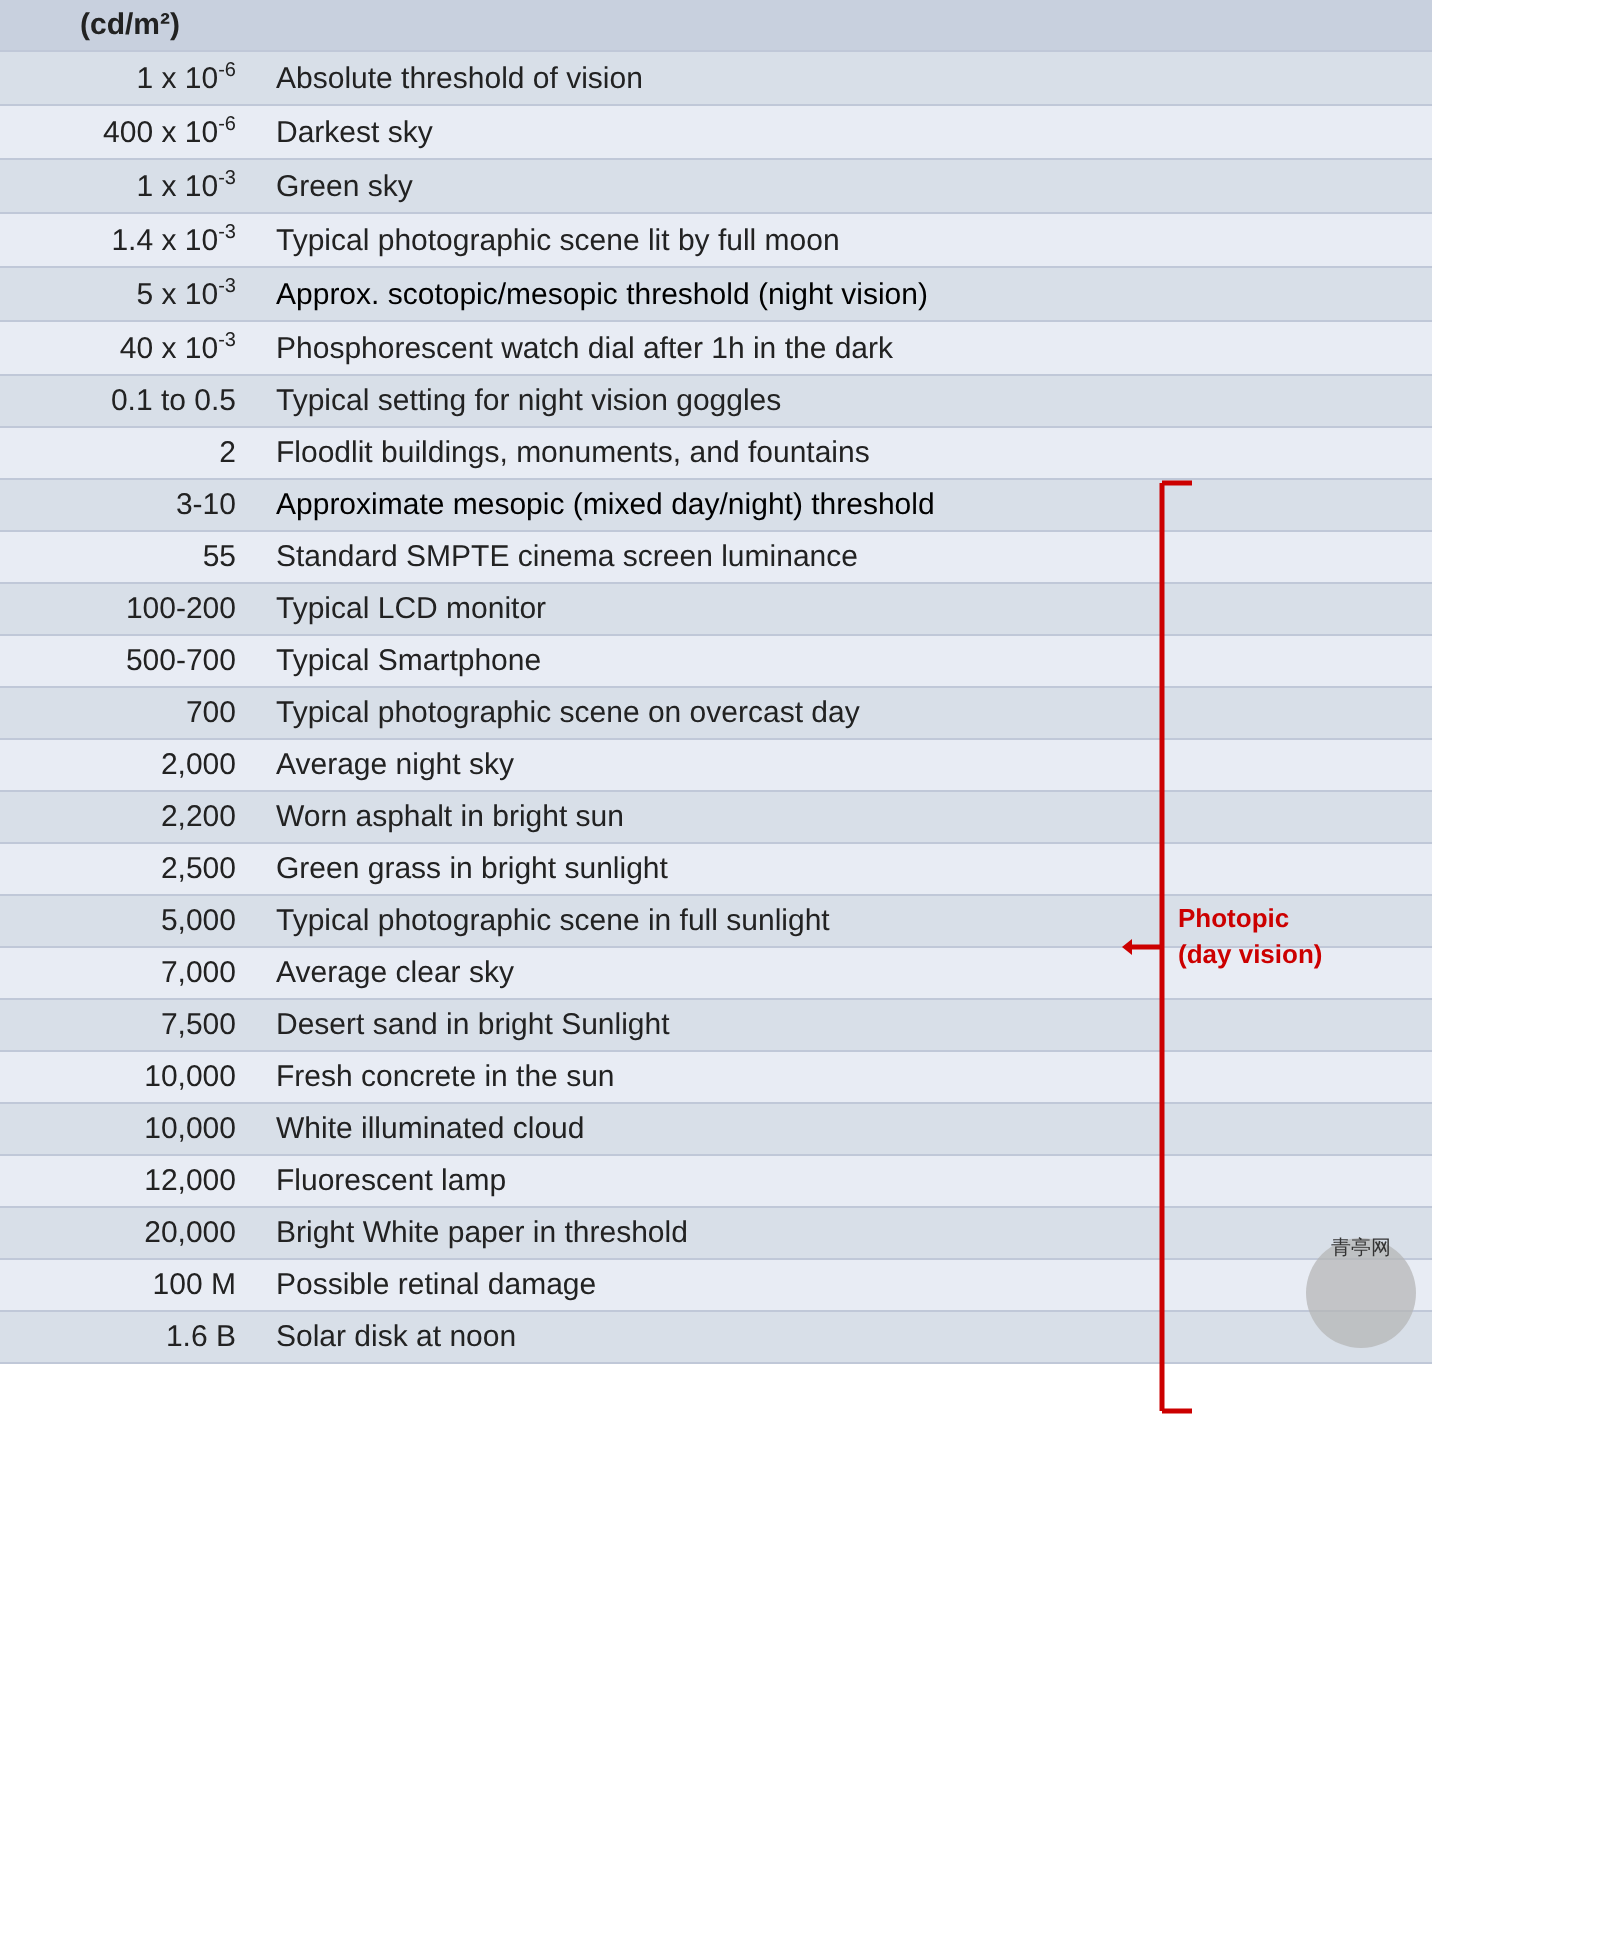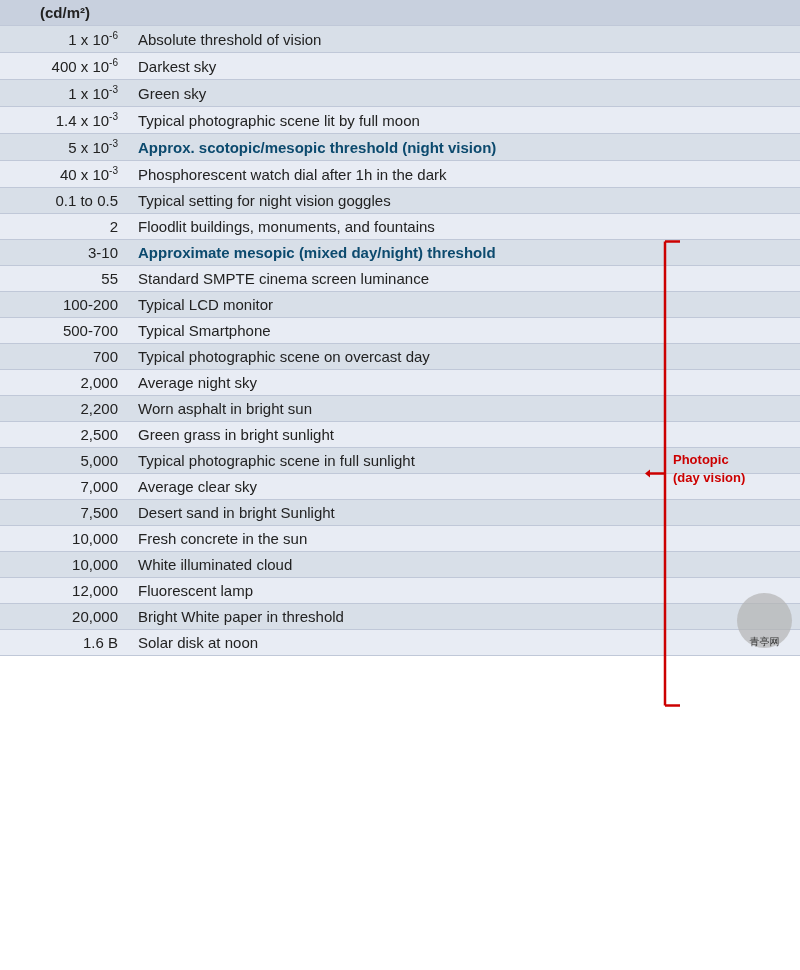--- a/index.html
+++ b/index.html
@@ -6,21 +6,21 @@
 
     body {
       width: 800px;
       min-height: 970px;
       background: #ffffff;
       font-family: Arial, sans-serif;
       font-size: 15px;
     }
 
     .table-container {
-      width: 800px;
+      width: 716px;
       position: relative;
     }
 
     table {
       width: 100%;
       border-collapse: collapse;
       background: #dde4ee;
     }
 
     tr {
@@ -49,22 +49,22 @@
       padding-right: 12px;
     }
 
     td.desc-col {
       text-align: left;
       color: #222;
       font-size: 15px;
     }
 
     td.desc-col.red-text {
-      color: #0c4a6e;
-      font-weight: bold;
+      color: #000000;
+      font-weight: normal;
     }
 
     th.header-col {
       text-align: center;
       font-weight: bold;
       font-size: 15px;
       padding: 4px 8px;
       background: #c8d0de;
       color: #222;
     }
@@ -171,20 +171,24 @@
         </tr>
         <tr>
           <td class="value-col">12,000</td>
           <td class="desc-col">Fluorescent lamp</td>
         </tr>
         <tr>
           <td class="value-col">20,000</td>
           <td class="desc-col">Bright White paper in threshold</td>
         </tr>
         <tr>
+          <td class="value-col">100 M</td>
+          <td class="desc-col">Possible retinal damage</td>
+        </tr>
+        <tr>
           <td class="value-col">1.6 B</td>
           <td class="desc-col">Solar disk at noon</td>
         </tr>
       </tbody>
   </table>
 
   <svg style="position: absolute; right: 0px; top: 0px; width: 155px; height: 708px; pointer-events: none;" viewBox="0 0 155 708" xmlns="http://www.w3.org/2000/svg">
 
     <line x1="20" y1="241.5" x2="20" y2="705.5" stroke="#cc0000" stroke-width="2.5"></line>
 
@@ -192,16 +196,16 @@
 
     <line x1="20" y1="705.5" x2="35" y2="705.5" stroke="#cc0000" stroke-width="2.5"></line>
 
     <line x1="20" y1="473.5" x2="5" y2="473.5" stroke="#cc0000" stroke-width="2.5"></line>
     <polygon points="5,469.5 5,477.5 0,473.5" fill="#cc0000"></polygon>
 
     <text x="28" y="463.5" fill="#cc0000" font-size="13" font-family="Arial" font-weight="bold">Photopic</text>
     <text x="28" y="481.5" fill="#cc0000" font-size="13" font-family="Arial" font-weight="bold">(day vision)</text>
   </svg>
 
-  <div style="position:absolute; bottom:8px; right:8px; background:rgba(180,180,180,0.7); border-radius:50%; width:55px; height:55px; display:flex; align-items:flex-end; justify-content:center; font-size:10px; color:#333; text-align:center; line-height:1.2; font-family:Arial;">
+  <div style="position:absolute; bottom:8px; right:8px; background:rgba(180,180,180,0.7); border-radius:50%; width:55px; height:55px; display:flex; align-items:flex-start; justify-content:center; font-size:10px; color:#333; text-align:center; line-height:1.2; font-family:Arial;">
     <span>青亭网</span>
   </div>
 </div>
 
 </body></html>

